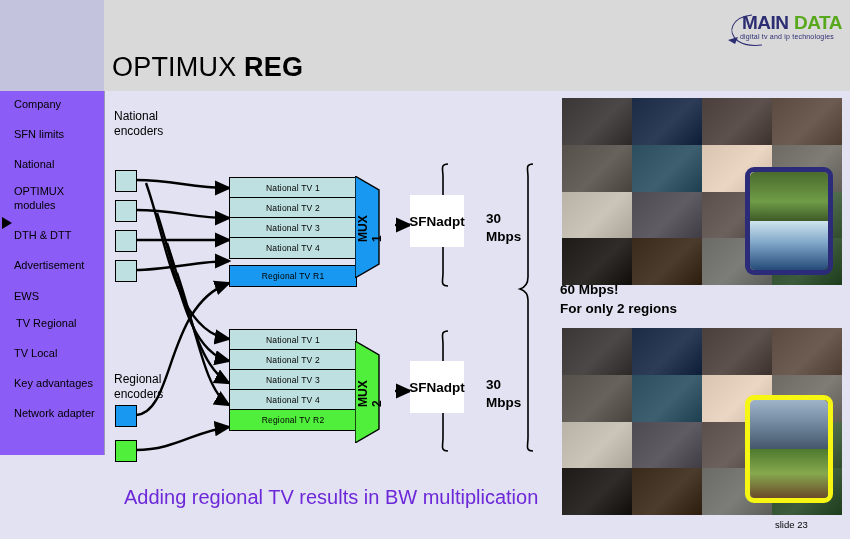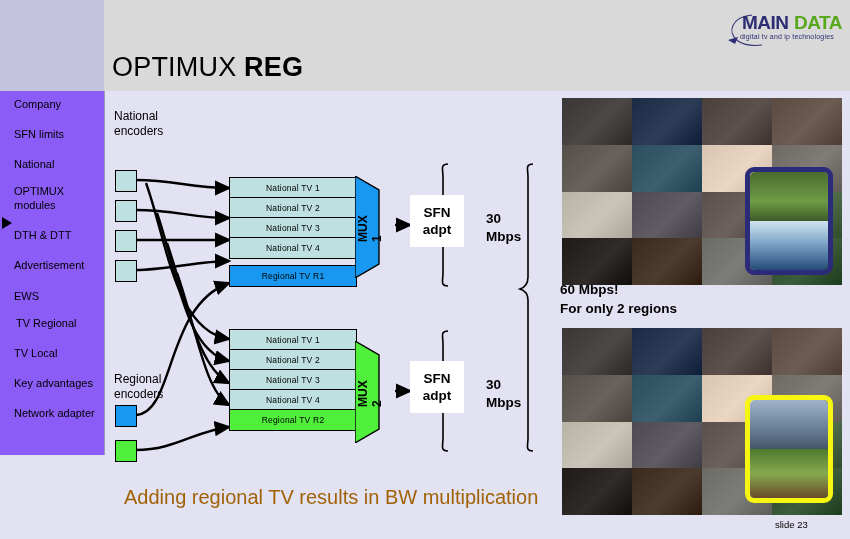--- a/index.html
+++ b/index.html
@@ -48,27 +48,27 @@
   
   .mux{position:absolute;width:30px;height:102px;}
   .mux svg{display:block;}
   .mux .mtxt{position:absolute;left:0;top:0;width:30px;height:102px;
              display:flex;align-items:center;justify-content:center;
              font-size:12px;font-weight:bold;color:#000;
              transform:rotate(-90deg);}
 
   
   .sfn{position:absolute;width:54px;height:52px;background:#fff;
-       display:flex;flex-direction:column;align-items:center;justify-content:center;
+       display:flex;flex-direction:row;align-items:center;justify-content:center;
        font-size:13.5px;font-weight:bold;color:#000;line-height:17px;}
 
   .mbps{position:absolute;font-size:13.5px;font-weight:bold;color:#000;line-height:18px;white-space:nowrap;}
   .headline{position:absolute;font-size:13.5px;font-weight:bold;color:#000;line-height:19px;white-space:nowrap;}
 
-  .bottomline{position:absolute;font-size:20px;color:#a16207;white-space:nowrap;}
+  .bottomline{position:absolute;font-size:20px;color:#6d28d9;white-space:nowrap;}
   .slideno{position:absolute;font-size:9.5px;color:#000;white-space:nowrap;}
 
   
   .collage{position:absolute;display:grid;grid-template-columns:repeat(4,1fr);
            grid-template-rows:repeat(4,1fr);gap:0;}
   .collage div{width:100%;height:100%;}
   .hl{position:absolute;border-radius:9px;box-sizing:border-box;}
   .hl.navy{border:5px solid #2b2b7a;}
   .hl.yellow{border:5px solid #f6f612;}
   .hlgrid{position:absolute;display:grid;grid-template-rows:1fr 1fr;overflow:hidden;border-radius:5px;}

